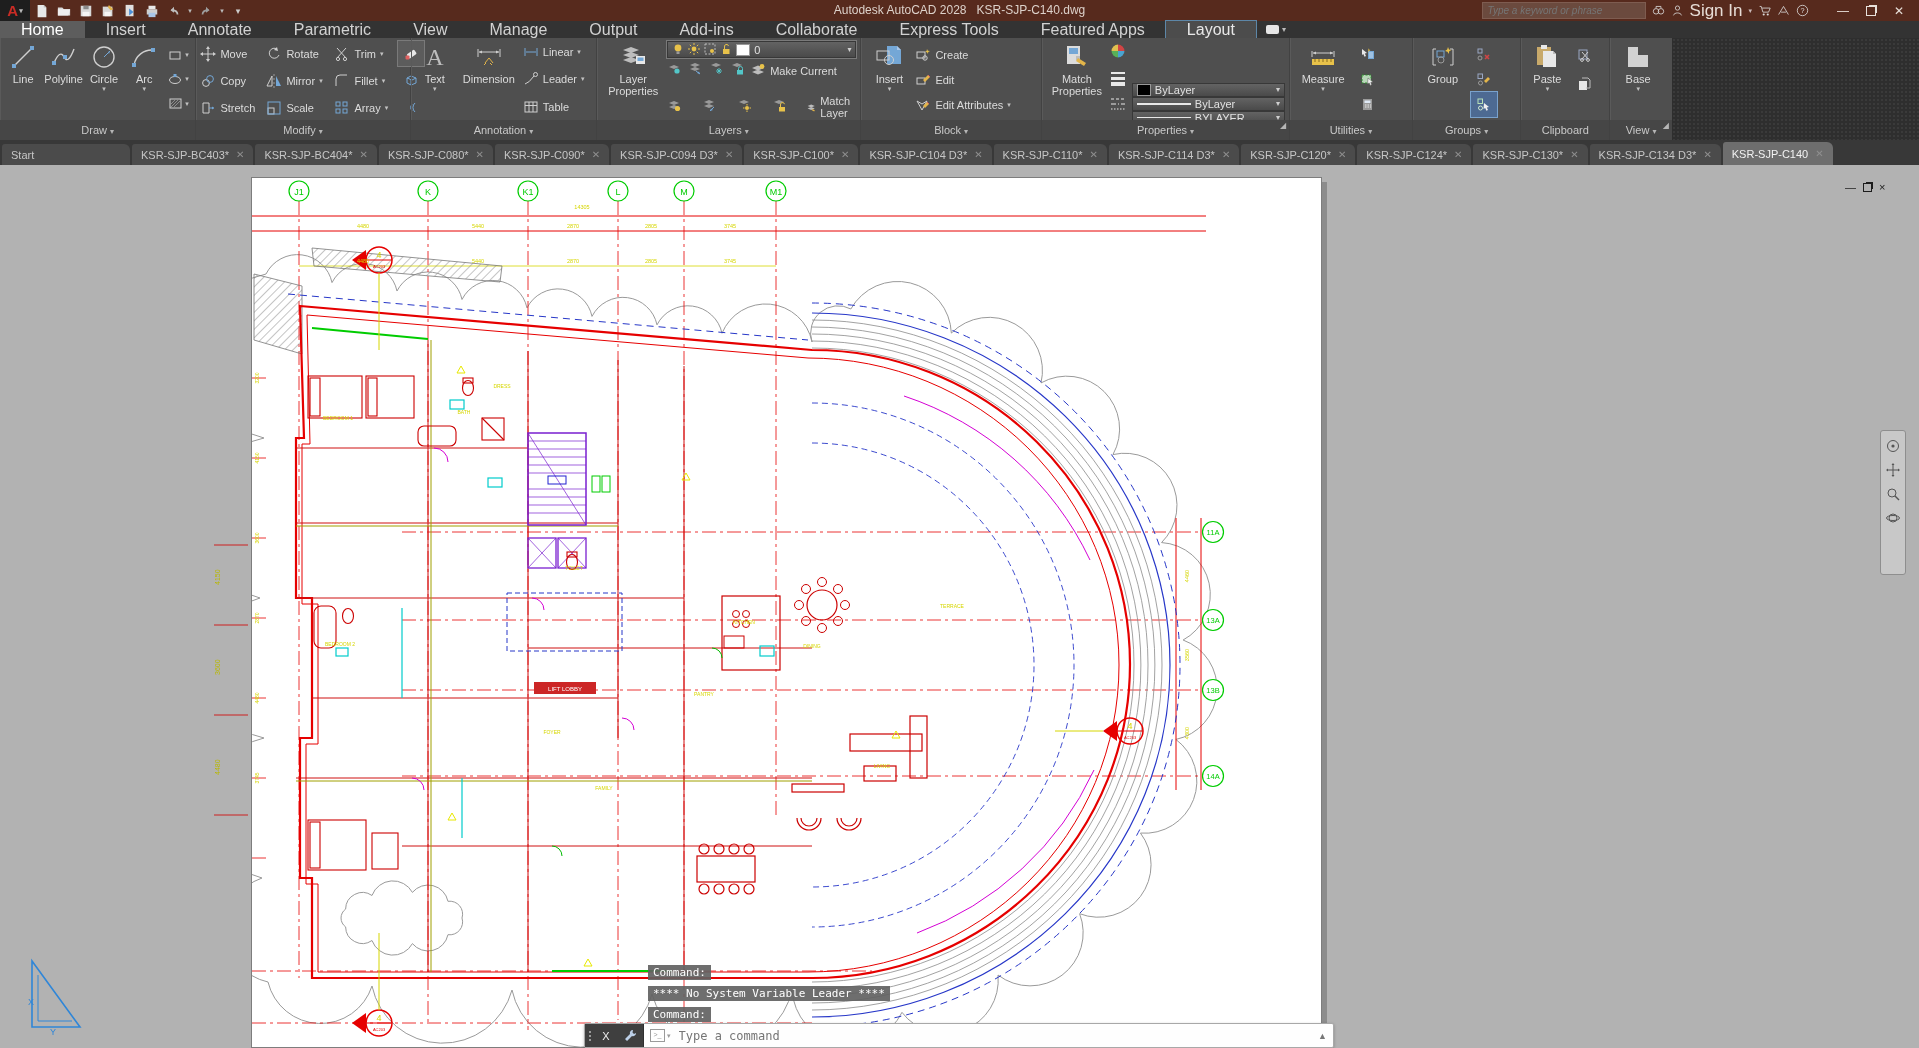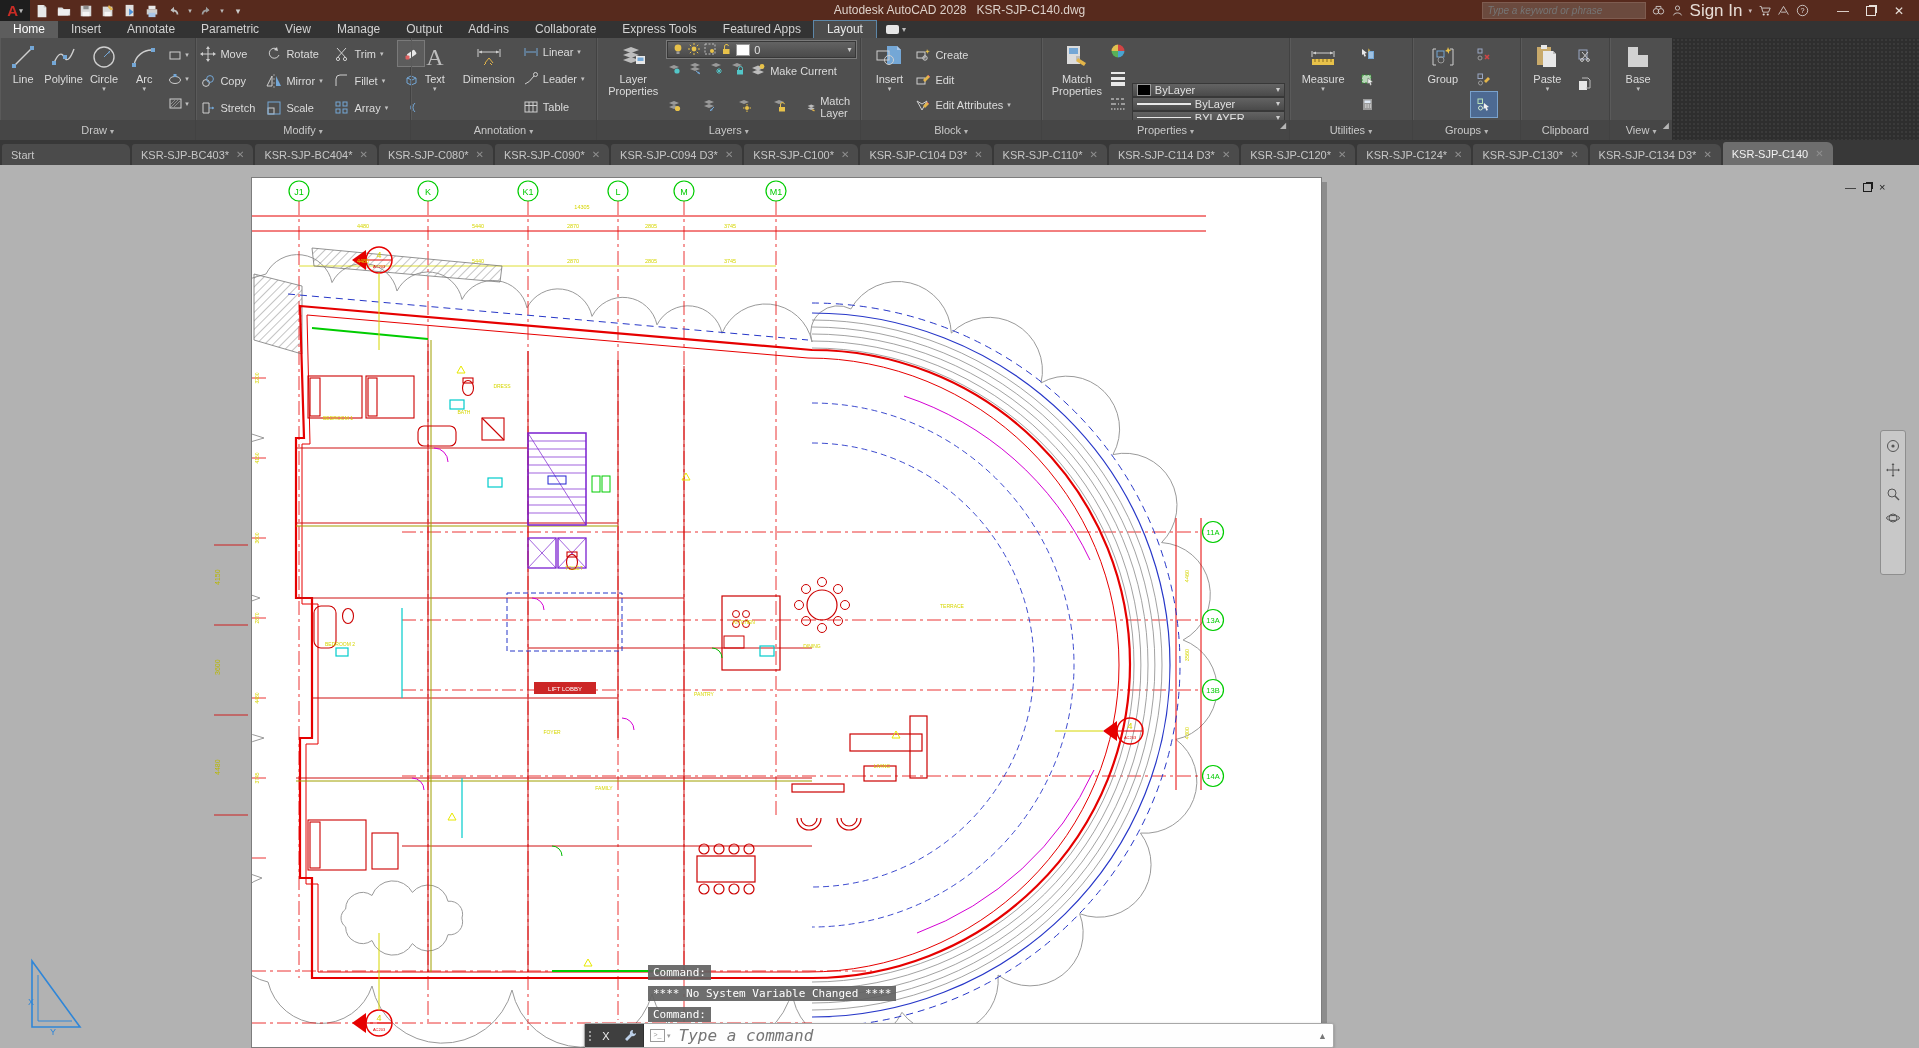--- a/index.html
+++ b/index.html
@@ -17,21 +17,21 @@
   .tbright{position:absolute;right:0;top:0;height:21px;display:flex;align-items:center;gap:6px;padding-right:6px;}
   .searchbox{width:152px;height:15px;background:#6b4a3e;border:1px solid #7e5c50;color:#cbb9af;
              font-size:10px;font-style:italic;padding:0 5px;outline:none;}
   .signin{font-size:17px;color:#e7ddd6;}
   .tbic svg{width:13px;height:13px;display:block;}
   .winbtns{display:flex;gap:0;margin-left:14px;}
   .winbtn{width:28px;height:21px;display:flex;align-items:center;justify-content:center;color:#e8e0da;font-size:12px;}
   .restore-glyph{width:8px;height:8px;border:1px solid #e8e0da;box-shadow:2px -2px 0 -1px #e8e0da;}
   
   .tabrow{position:absolute;left:0;top:21px;width:1919px;height:17px;background:#333333;display:flex;align-items:stretch;}
-  .rtab{color:#d2d2d2;font-size:12px;line-height:17px;padding:0 13px;white-space:nowrap;text-align:right;}
+  .rtab{color:#d2d2d2;font-size:16px;line-height:17px;padding:0 21px;white-space:nowrap;text-align:right;}
   .rtab.active{background:#5d5d5d;color:#fff;}
   .rtab.boxed{background:#4c4c4c;outline:1px solid #5d87a8;color:#e8e8e8;}
   .ribtoggle{display:flex;align-items:center;gap:3px;padding:0 10px;}
   .ribtoggle .sq{width:13px;height:9px;background:#e6e6e6;border-radius:2px;}
   .ribtoggle .car{color:#bbb;font-size:8px;}
   
   .ribbon{position:absolute;left:0;top:38px;width:1672px;height:102px;background:#4f4f4f;display:flex;}
   .ribbon-end{position:absolute;left:1672px;top:38px;width:247px;height:102px;background:#2e2e2e;
       background-image:radial-gradient(#3a3a3a 1px,transparent 1px);background-size:4px 4px;}
   .panel{position:relative;height:102px;border-right:1px solid #424242;box-shadow:1px 0 0 #5a5a5a inset;}
@@ -84,21 +84,21 @@
   .cmdbar{position:absolute;left:584px;top:858px;width:748px;height:23px;background:#fefefe;border:1px solid #a8a8a8;
           border-radius:2px;display:flex;align-items:center;box-shadow:0 1px 3px rgba(0,0,0,.25);}
   .cmdgrip{width:10px;height:100%;background:#3f3f3f;display:flex;align-items:center;justify-content:center;}
   .dots{width:4px;height:12px;background-image:radial-gradient(#9a9a9a 1px,transparent 1px);background-size:4px 4px;}
   .cmdx{width:22px;height:100%;background:#3f3f3f;color:#eee;font-size:11px;display:flex;align-items:center;justify-content:center;}
   .cmdwr{width:26px;height:100%;background:#3f3f3f;display:flex;align-items:center;justify-content:center;border-right:1px solid #2f2f2f;}
   .cmdico{display:flex;align-items:center;margin-left:6px;gap:2px;}
   .cmdico .bx{width:13px;height:11px;border:1px solid #9a9a9a;color:#9a9a9a;font-size:7px;line-height:10px;text-align:center;}
   .cmdico .car{font-size:7px;color:#9a9a9a;}
   .cmdinput{flex:1;border:none;outline:none;background:transparent;color:#888;
-            font-family:"DejaVu Sans Mono",monospace;font-style:italic;font-size:16px;padding:0 8px;}
+            font-family:"DejaVu Sans Mono",monospace;font-size:12px;padding:0 8px;}
   .cmdup{color:#777;font-size:9px;padding-right:6px;}
   .lmarks{position:absolute;left:196px;top:360px;width:56px;height:350px;}
 </style>
 </head>
 <body>
 
 <div class="titlebar">
   <div class="qat">
     <div class="logo">A<span class="car">▾</span></div>
     <div class="qbtn">
@@ -1152,21 +1152,21 @@
         <line x1="18" y1="290" x2="52" y2="290"></line>
     </g>
     <g fill="#b8b800" font-size="7" font-family="Liberation Sans">
       <text x="24" y="60" transform="rotate(-90 24 60)">4150</text>
       <text x="24" y="150" transform="rotate(-90 24 150)">3600</text>
       <text x="24" y="250" transform="rotate(-90 24 250)">4480</text>
     </g>
   </svg>
 
   <div class="chip" style="left:648px;top:800px;">Command:</div>
-  <div class="chip" style="left:648px;top:821px;">**** No System Variable Changed ****</div>
+  <div class="chip" style="left:648px;top:821px;">**** No System Variable Leader ****</div>
   <div class="chip" style="left:648px;top:842px;">Command:</div>
 
   <div class="cmdbar">
     <div class="cmdgrip">
         <span class="dots"></span>
       </div>
     <div class="cmdx">X</div>
     <div class="cmdwr">
         <svg width="13" height="13" viewBox="0 0 13 13">
           <path d="M9 1a3 3 0 0 0-3 4L1 10l2 2 5-5a3 3 0 0 0 4-3l-2 1-1.5-1.5z" fill="#bdd0e8"></path>

